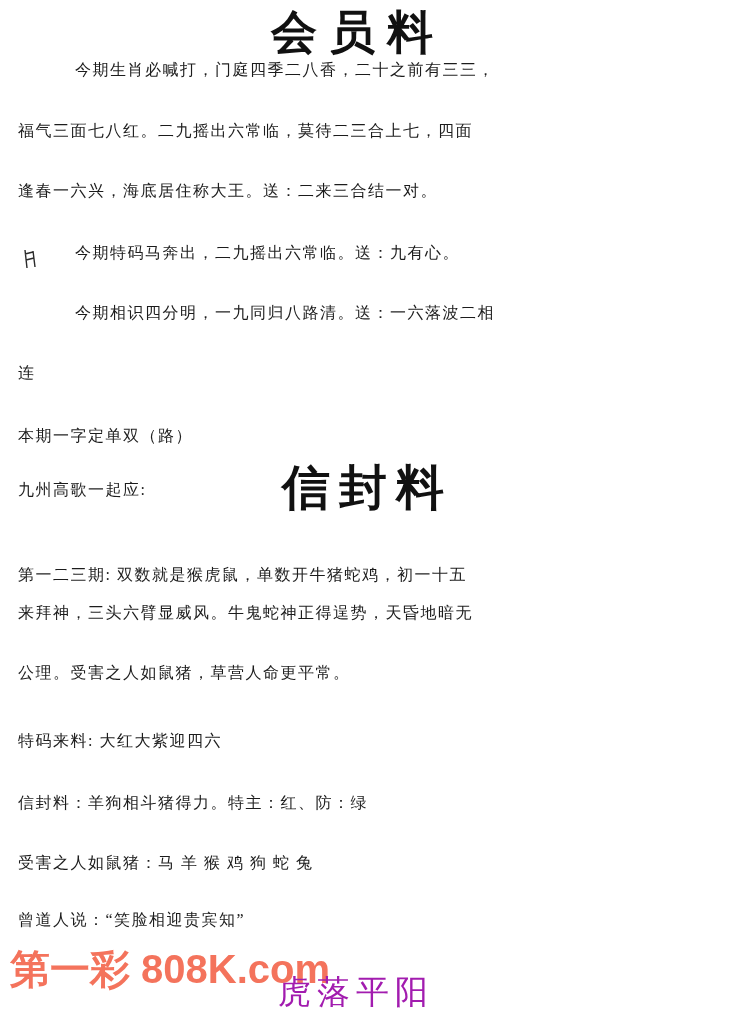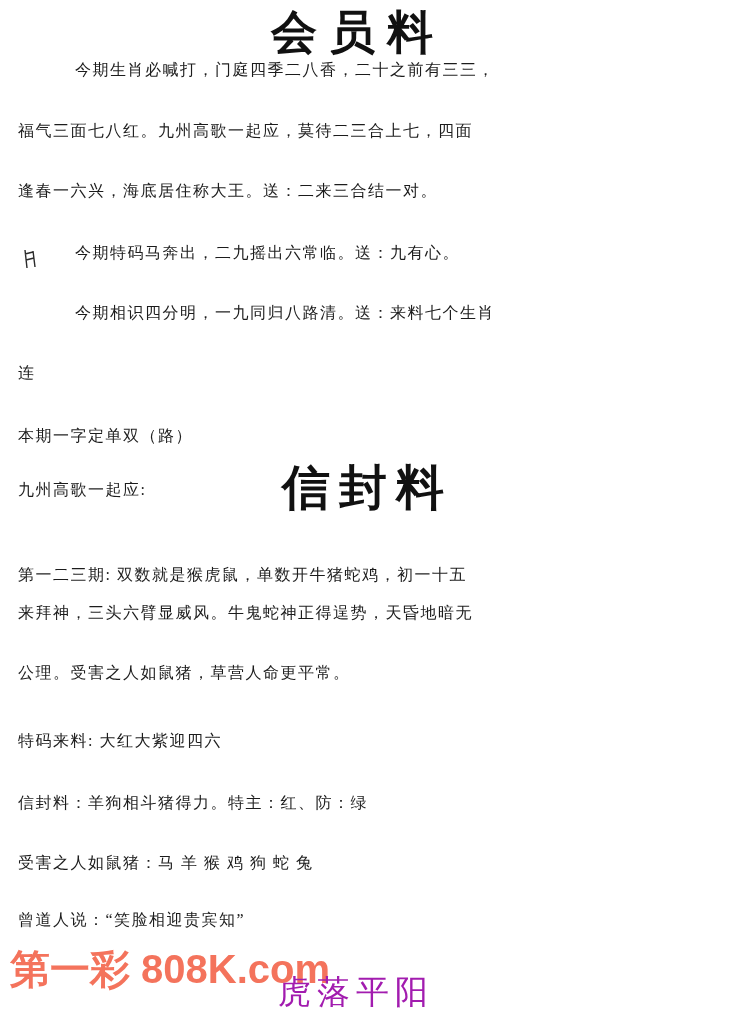--- a/index.html
+++ b/index.html
@@ -94,30 +94,30 @@
   .l-e7 { top: 910px; left: 18px; }
 </style>
 </head>
 <body>
 
 <div class="page">
 
   <div class="main-title">会员料</div>
 
   <div class="line l-m1">今期生肖必喊打，门庭四季二八香，二十之前有三三，</div>
-  <div class="line l-m2">福气三面七八红。九州高歌一起应，莫待二三合上七，四面</div>
+  <div class="line l-m2">福气三面七八红。二九摇出六常临，莫待二三合上七，四面</div>
   <div class="line l-m3">逢春一六兴，海底居住称大王。送：二来三合结一对。</div>
 
   <div class="scribble">
     <svg width="16" height="22" viewBox="0 0 16 22">
       <path d="M3 2 L5 20 M3 6 L11 4 M4 12 L12 10 M11 3 L13 19" stroke="#2a2a2a" stroke-width="1.4" fill="none"></path>
     </svg>
   </div>
   <div class="line l-m4">今期特码马奔出，二九摇出六常临。送：九有心。</div>
-  <div class="line l-m5">今期相识四分明，一九同归八路清。送：来料七个生肖</div>
+  <div class="line l-m5">今期相识四分明，一九同归八路清。送：一六落波二相</div>
   <div class="line l-m6">连</div>
   <div class="line l-m7">本期一字定单双（路）</div>
   <div class="line l-m8">九州高歌一起应:</div>
 
   <div class="sub-title">信封料</div>
 
   <div class="line l-e1">第一二三期: 双数就是猴虎鼠，单数开牛猪蛇鸡，初一十五</div>
   <div class="line l-e2">来拜神，三头六臂显威风。牛鬼蛇神正得逞势，天昏地暗无</div>
   <div class="line l-e3">公理。受害之人如鼠猪，草营人命更平常。</div>
   <div class="line l-e4">特码来料: 大红大紫迎四六</div>

